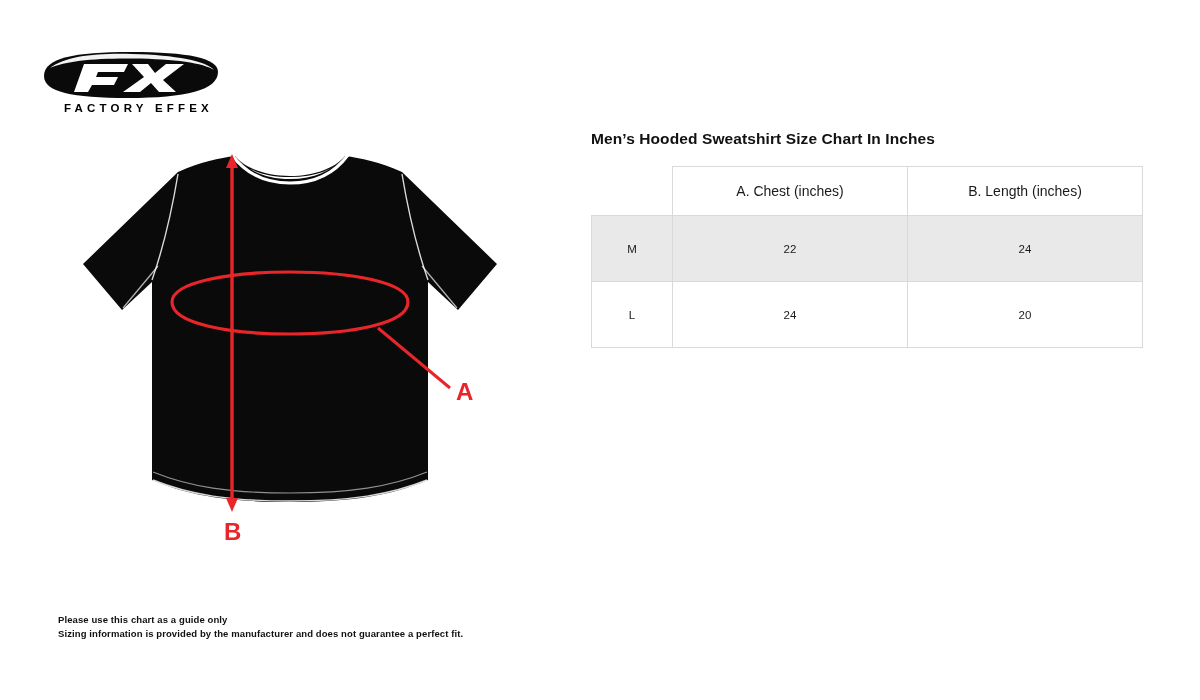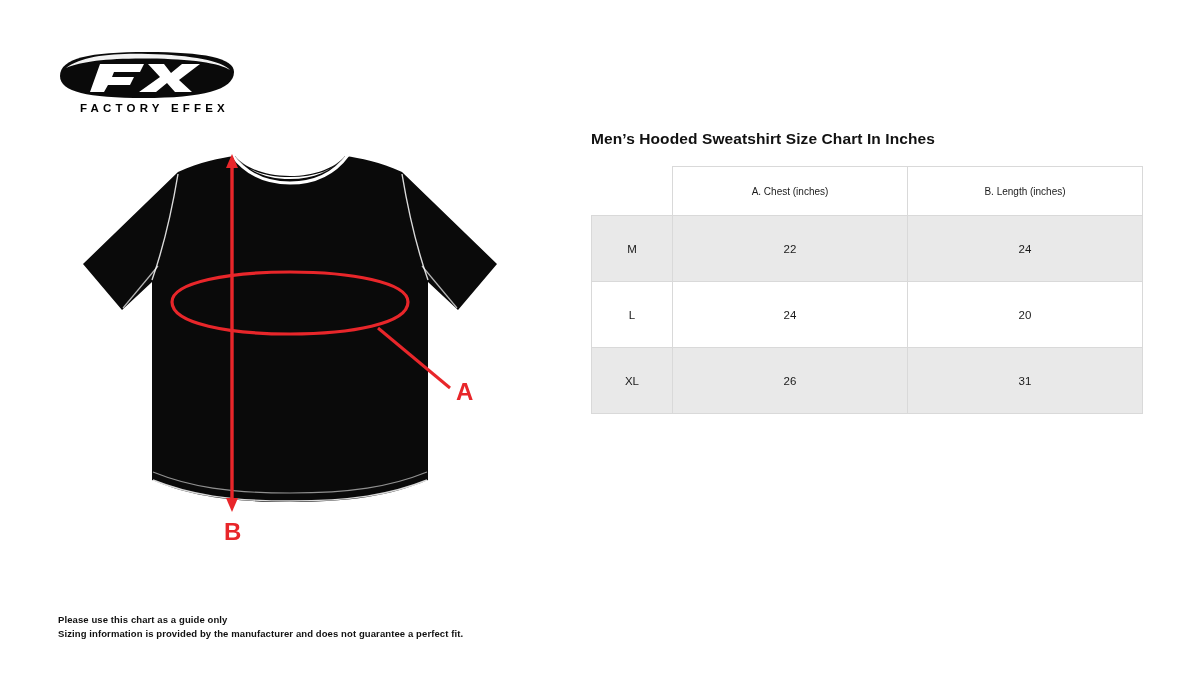--- a/index.html
+++ b/index.html
@@ -12,21 +12,21 @@
     height: 700px;
     position: relative;
     font-family: "Liberation Sans", sans-serif;
     color: #000000;
     overflow: hidden;
   }
 
   
   .logo {
     position: absolute;
-    left: 52px;
+    left: 36px;
     top: 50px;
     width: 200px;
     height: 70px;
     text-align: center;
   }
   .logo-mark {
     position: relative;
     width: 190px;
     height: 48px;
   }
@@ -77,21 +77,21 @@
   table.size-table td {
     border: 1px solid #d9d9d9;
     height: 63px;
     text-align: center;
     vertical-align: middle;
     font-size: 11.5px;
     font-weight: normal;
     color: #1a1a1a;
   }
   table.size-table thead th {
-    font-size: 10px;
+    font-size: 14px;
     font-weight: normal;
     height: 46px;
     margin-top: 32px;
   }
   table.size-table thead th.blank {
     border: none;
     background: transparent;
   }
   tr.shaded td { background: #e9e9e9; }
   tr.plain td  { background: #ffffff; }
@@ -204,25 +204,20 @@
       <tr class="shaded">
         <td class="size-cell">M</td>
         <td>22</td>
         <td>24</td>
       </tr>
       <tr class="plain">
         <td class="size-cell">L</td>
         <td>24</td>
         <td>20</td>
       </tr>
-      <tr class="shaded">
-        <td class="size-cell">XL</td>
-        <td>26</td>
-        <td>31</td>
-      </tr>
     </tbody>
   </table>
 </div>
 
 <div class="footnote">
   <div>Please use this chart as a guide only</div>
   <div>Sizing information is provided by the manufacturer and does not guarantee a perfect fit.</div>
 </div>
 
 </body></html>

